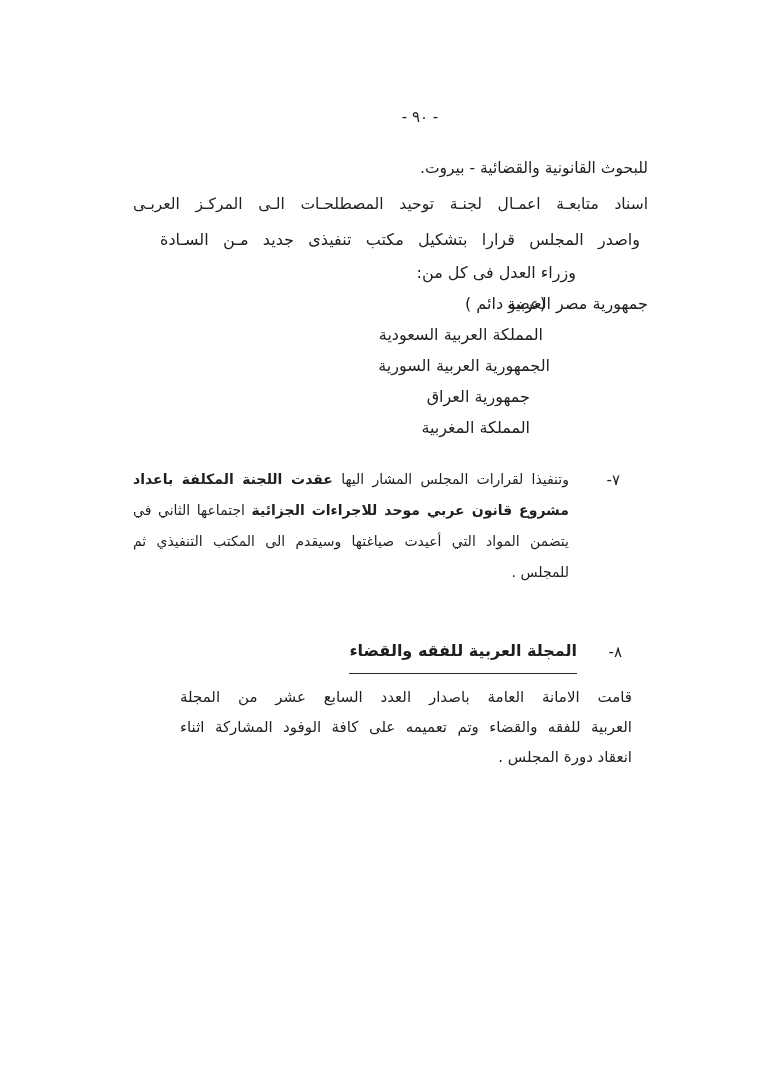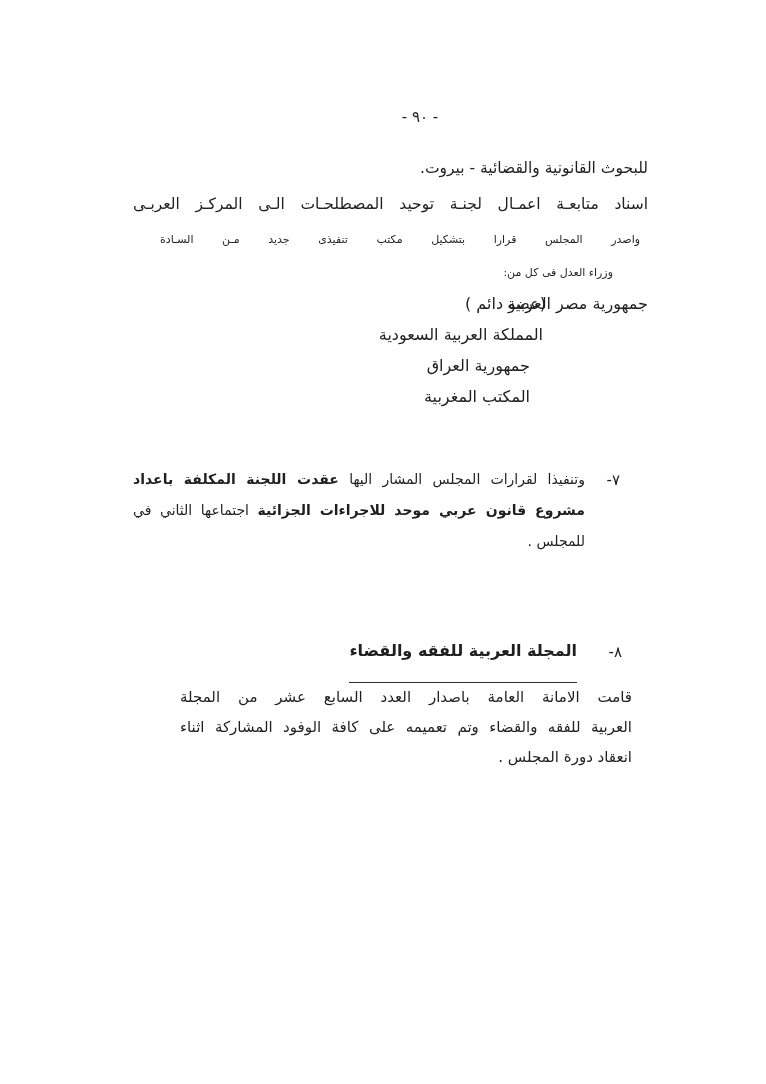--- a/index.html
+++ b/index.html
@@ -30,47 +30,47 @@
     text-align: center;
     font-size: 15px; letter-spacing: 2px;
     transform: translateX(37px);
     direction: rtl;
   }
 
   
   .block { position: absolute; right: 118px; left: 133px; }
 
   .p1 { top: 150px; font-size: 15.5px; line-height: 36px; }
-  .p2 { top: 223px; font-size: 11px; line-height: 33px; }
+  .p2 { top: 223px; font-size: 16px; line-height: 33px; }
   .p2 .l1 { margin-right: 8px; margin-left: 27px; }
-  .p2 .l2 { margin-right: 35px; }
+  .p2 .l2 { margin-right: 72px; }
 
   .members { top: 288px; font-size: 16px; line-height: 31px; }
   .mrow { position: relative; text-align: right; white-space: nowrap; }
   .m1 { }
   .m2 { margin-right: 105px; }
   .m3 { margin-right: 98px; }
   .m4 { margin-right: 118px; }
   .m5 { margin-right: 118px; }
   .mnote { position: absolute; left: 332px; top: 0; margin: 0; }
 
   .secnum { position: absolute; top: 1px; font-size: 15px; }
 
   .sec7 { top: 464px; font-size: 14px; line-height: 31px; }
   .sec7 .secnum { right: 28px; }
-  .sec7lines { margin-right: 63px; }
+  .sec7lines { margin-right: 79px; }
   .sec7 b, .sec8head .h8 { font-weight: bold; }
 
   .sec8head { top: 641px; font-size: 16px; text-align: right; }
   .sec8head .secnum { right: 26px; top: 2px; font-size: 15px; }
   .h8 {
     display: inline-block;
     margin-right: 71px;
     font-weight: bold;
-    padding-bottom: 22px;
+    padding-bottom: 13px;
     border-bottom: 1.6px solid #2a2a2a;
   }
 
   .sec8para { top: 682px; right: 134px; left: 133px; font-size: 15px; line-height: 30px; margin-left: 47px; }
 </style>
 </head>
 <body>
 
 <div class="doc">
 
@@ -88,32 +88,36 @@
 
   <div class="block members">
     <div class="mrow">
       <span class="mname m1">جمهورية مصر العربية</span>
       <span class="mnote">(عضو دائم )</span>
     </div>
     <div class="mrow">
       <span class="mname m2">المملكة العربية السعودية</span>
     </div>
     <div class="mrow">
+      <span class="mname m3">الجمهورية العربية السورية</span>
+    </div>
+    <div class="mrow">
       <span class="mname m4">جمهورية العراق</span>
     </div>
     <div class="mrow">
-      <span class="mname m5">المكتب المغربية</span>
+      <span class="mname m5">المملكة المغربية</span>
     </div>
   </div>
 
   <div class="block sec7">
     <span class="secnum">٧-</span>
     <div class="sec7lines">
       <div class="line just"><span>وتنفيذا لقرارات المجلس المشار اليها </span><b>عقدت اللجنة المكلفة باعداد</b></div>
       <div class="line just"><b>مشروع قانون عربي موحد للاجراءات الجزائية</b><span> اجتماعها الثاني في</span></div>
+      <div class="line just">يتضمن المواد التي أعيدت صياغتها وسيقدم الى المكتب التنفيذي ثم</div>
       <div class="line end">للمجلس .</div>
     </div>
   </div>
 
   <div class="block sec8head">
     <span class="secnum">٨-</span>
     <span class="h8">المجلة العربية للفقه والقضاء</span>
   </div>
 
   <div class="block sec8para">

